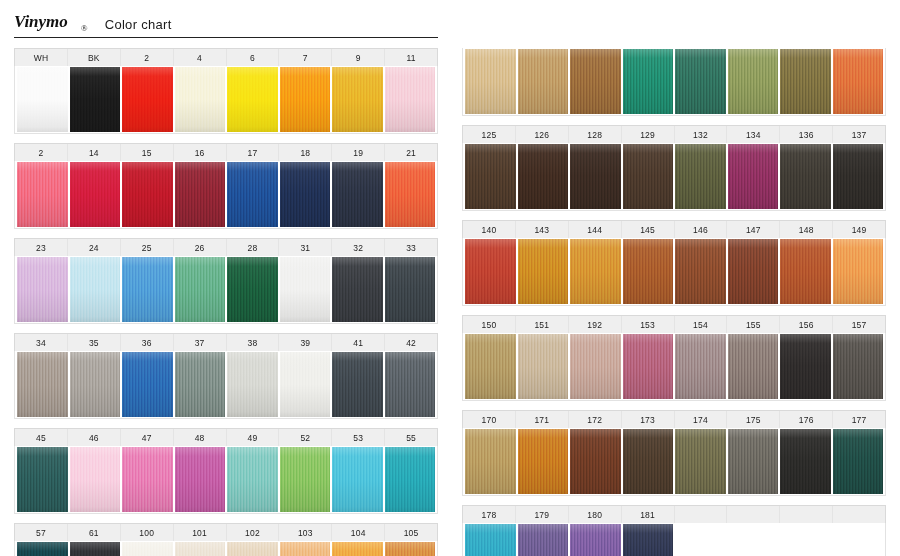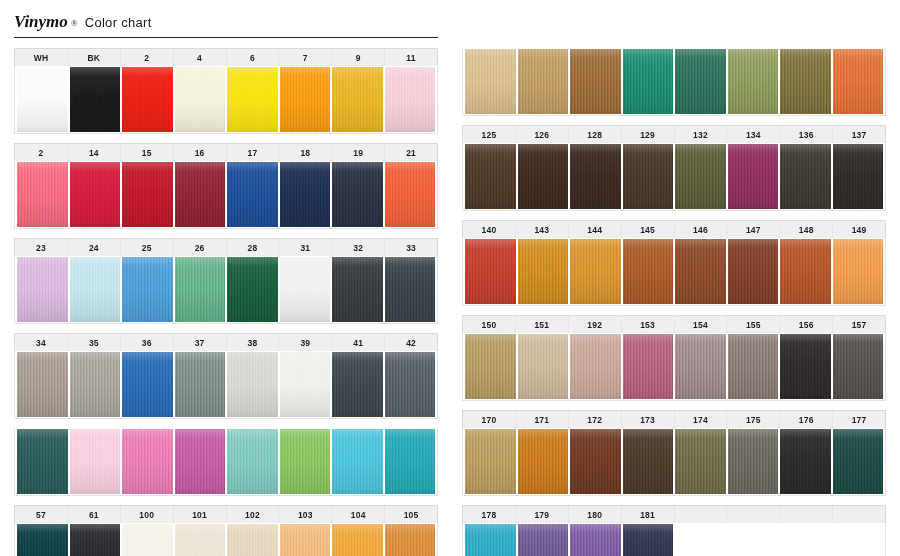--- a/index.html
+++ b/index.html
@@ -8,21 +8,21 @@
     background:#ffffff;
     font-family:"Liberation Sans", sans-serif;
     overflow:hidden;
   }
   .page{position:relative;width:900px;height:556px;}
 
   
   .header{
     position:absolute;left:14px;top:12px;width:424px;
   }
-  .brand-row{display:flex;align-items:center;gap:7px;}
+  .brand-row{display:flex;align-items:flex-end;gap:17px;}
   .brand{
     font-family:"Liberation Serif", serif;
     font-style:italic;font-weight:bold;font-size:17px;color:#111;
     letter-spacing:0px;
   }
   .brand-sub{
     font-family:"Liberation Serif", serif;
     font-size:9px;color:#222;position:relative;top:1px;margin-left:-4px;
   }
   .brand-title{
@@ -37,21 +37,20 @@
   .col{position:absolute;top:0;width:432px;}
   .col-left{left:14px;}
   .col-right{left:462px;}
 
   
   .block{
     position:relative;
     width:424px;
     margin-bottom:9px;
     background:#737373;
-    font-weight:bold;
   }
   .labels{
     display:flex;
     height:18px;
     background:#efefef;
     border:1px solid #d9d9d9;
     border-bottom:none;
     box-sizing:border-box;
   }
   .label{
@@ -205,20 +204,30 @@
             <div class="sw" style="background: rgb(168, 162, 156);"></div>
             <div class="sw" style="background: rgb(42, 105, 180);"></div>
             <div class="sw" style="background: rgb(125, 141, 135);"></div>
             <div class="sw" style="background: rgb(215, 216, 210);"></div>
             <div class="sw" style="background: rgb(239, 239, 235);"></div>
             <div class="sw" style="background: rgb(62, 70, 77);"></div>
             <div class="sw" style="background: rgb(88, 95, 101);"></div>
           </div>
         </div>
         <div class="block">
+          <div class="labels">
+            <div class="label">45</div>
+            <div class="label">46</div>
+            <div class="label">47</div>
+            <div class="label">48</div>
+            <div class="label">49</div>
+            <div class="label">52</div>
+            <div class="label">53</div>
+            <div class="label">55</div>
+          </div>
           <div class="swatches">
             <div class="sw" style="background: rgb(43, 90, 88);"></div>
             <div class="sw" style="background: rgb(249, 207, 224);"></div>
             <div class="sw" style="background: rgb(233, 123, 180);"></div>
             <div class="sw" style="background: rgb(196, 91, 164);"></div>
             <div class="sw" style="background: rgb(127, 201, 192);"></div>
             <div class="sw" style="background: rgb(134, 196, 94);"></div>
             <div class="sw" style="background: rgb(76, 195, 220);"></div>
             <div class="sw" style="background: rgb(38, 167, 181);"></div>
           </div>

